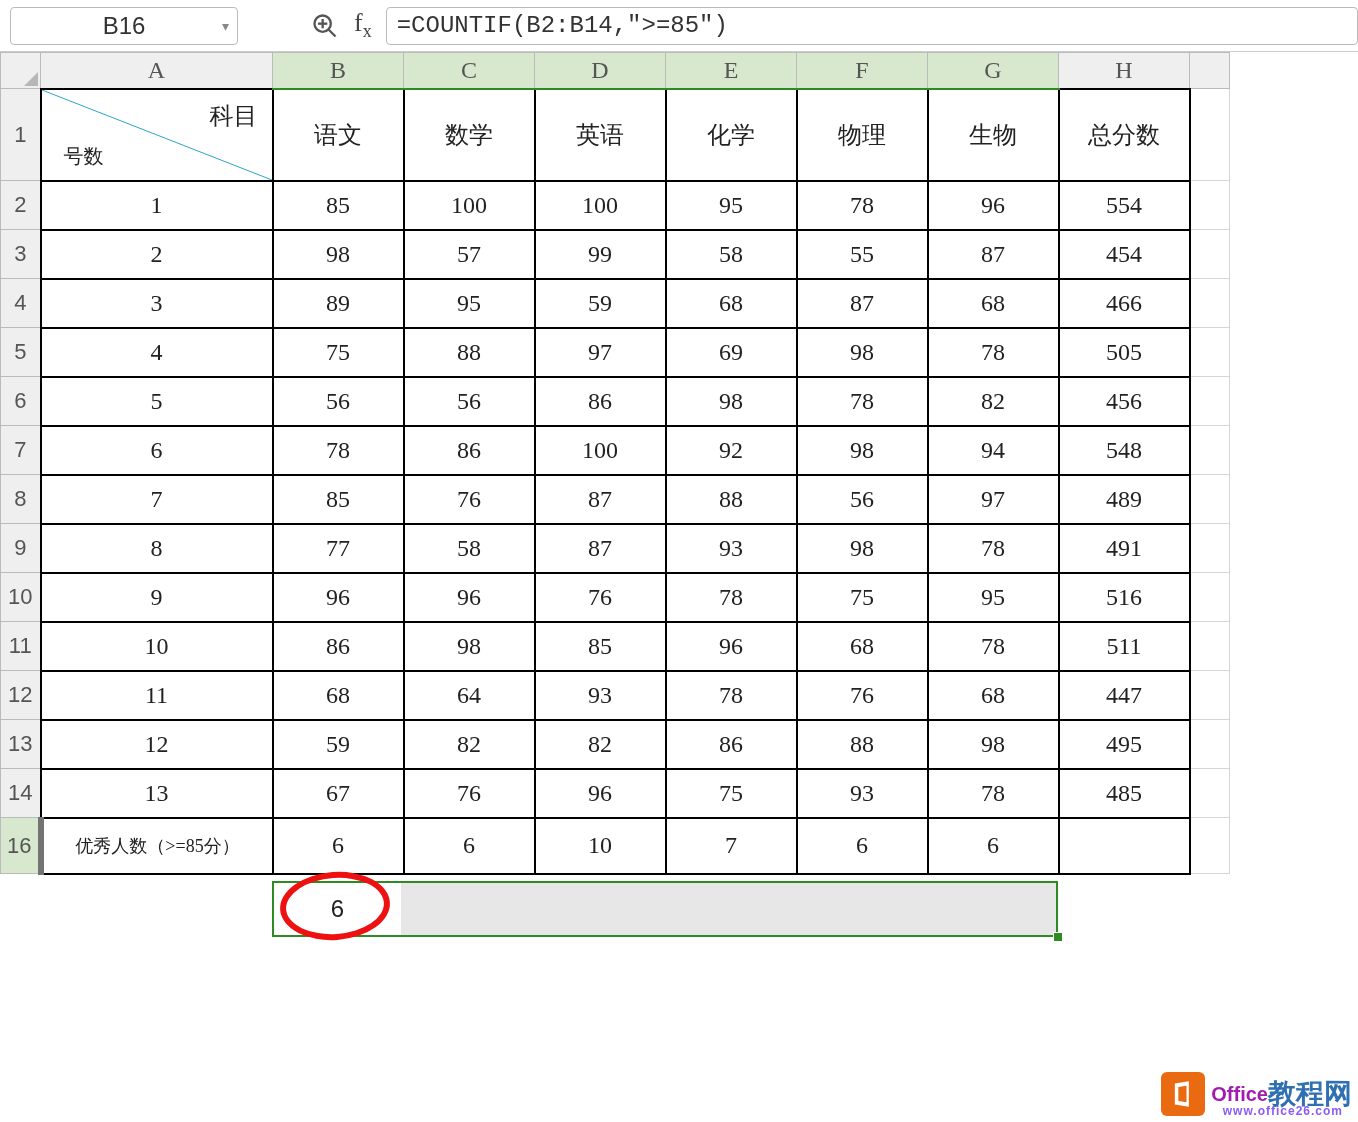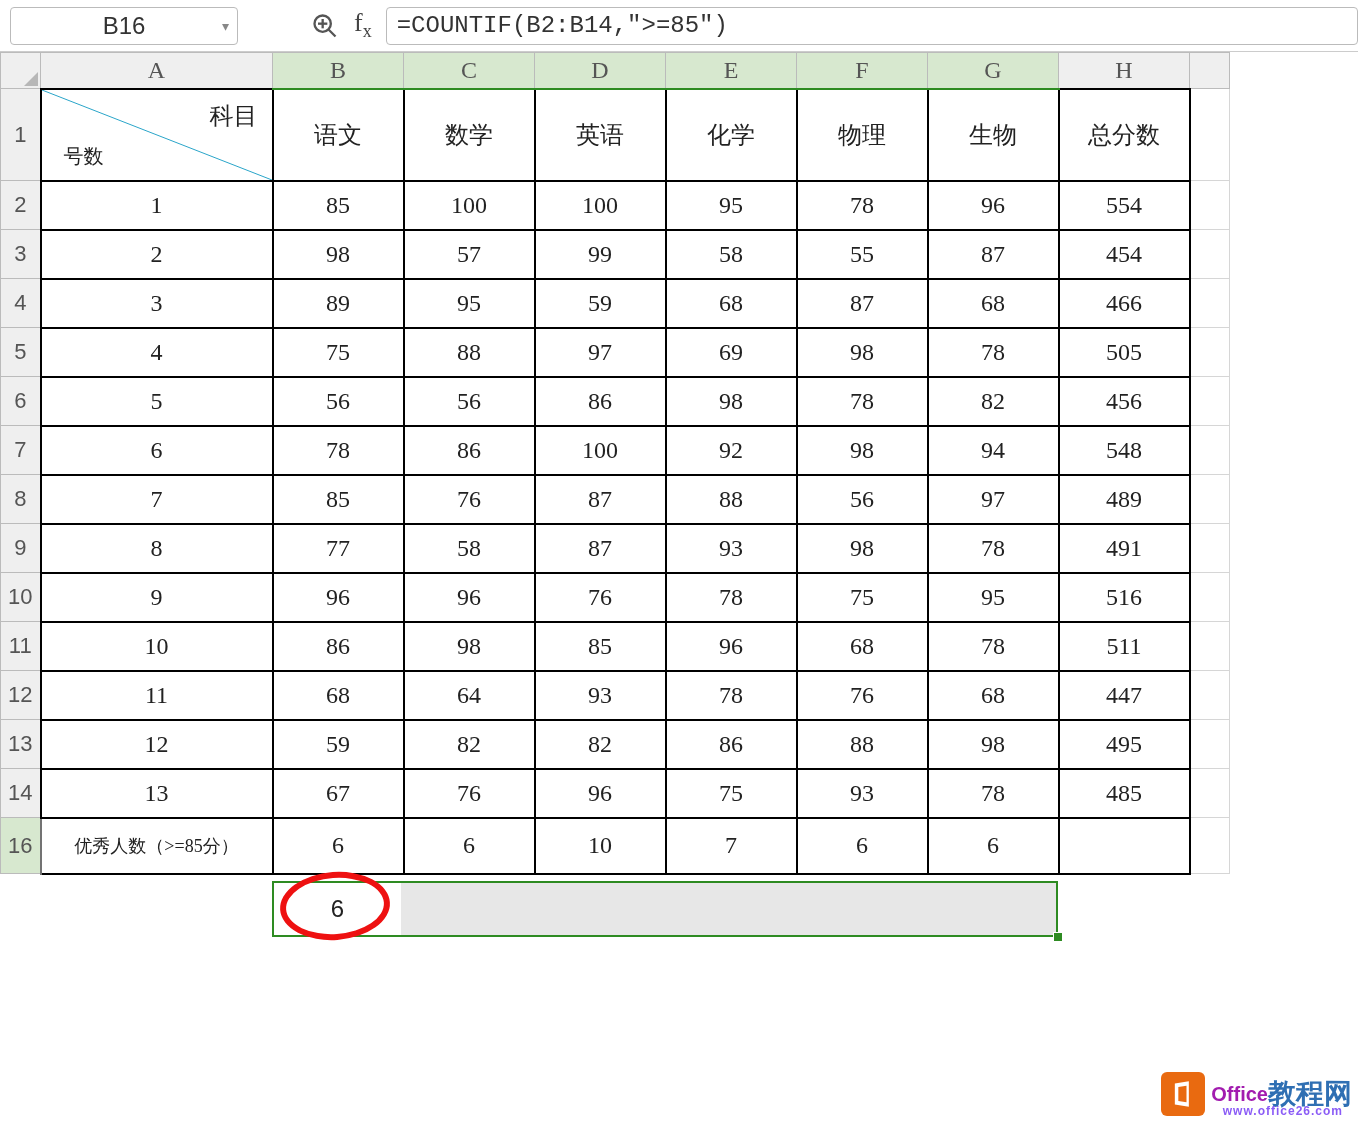--- a/index.html
+++ b/index.html
@@ -107,21 +107,21 @@
     .colhdr th.sel-col { background: #d7e8cf; border-bottom:2px solid #2e8b22; }
     .rowhdr {
       background: #efefef;
       font-weight: normal;
       font-size: 22px;
       font-family: Arial, sans-serif;
       color: #555;
       text-align: center;
       border: 1px solid #bbb;
     }
-    .rowhdr.sel-row { background: #d7e8cf; border-right:2px solid #737373; }
+    .rowhdr.sel-row { background: #d7e8cf; border-right:6px solid #737373; }
 
     
     col.cw-rh { width: 40px; }
     col.cw-a  { width: 232px; }
     col.cw-s  { width: 131px; }
     col.cw-h  { width: 131px; }
 
     
     td.cell {
       border: 1px solid #d6d6d6;

